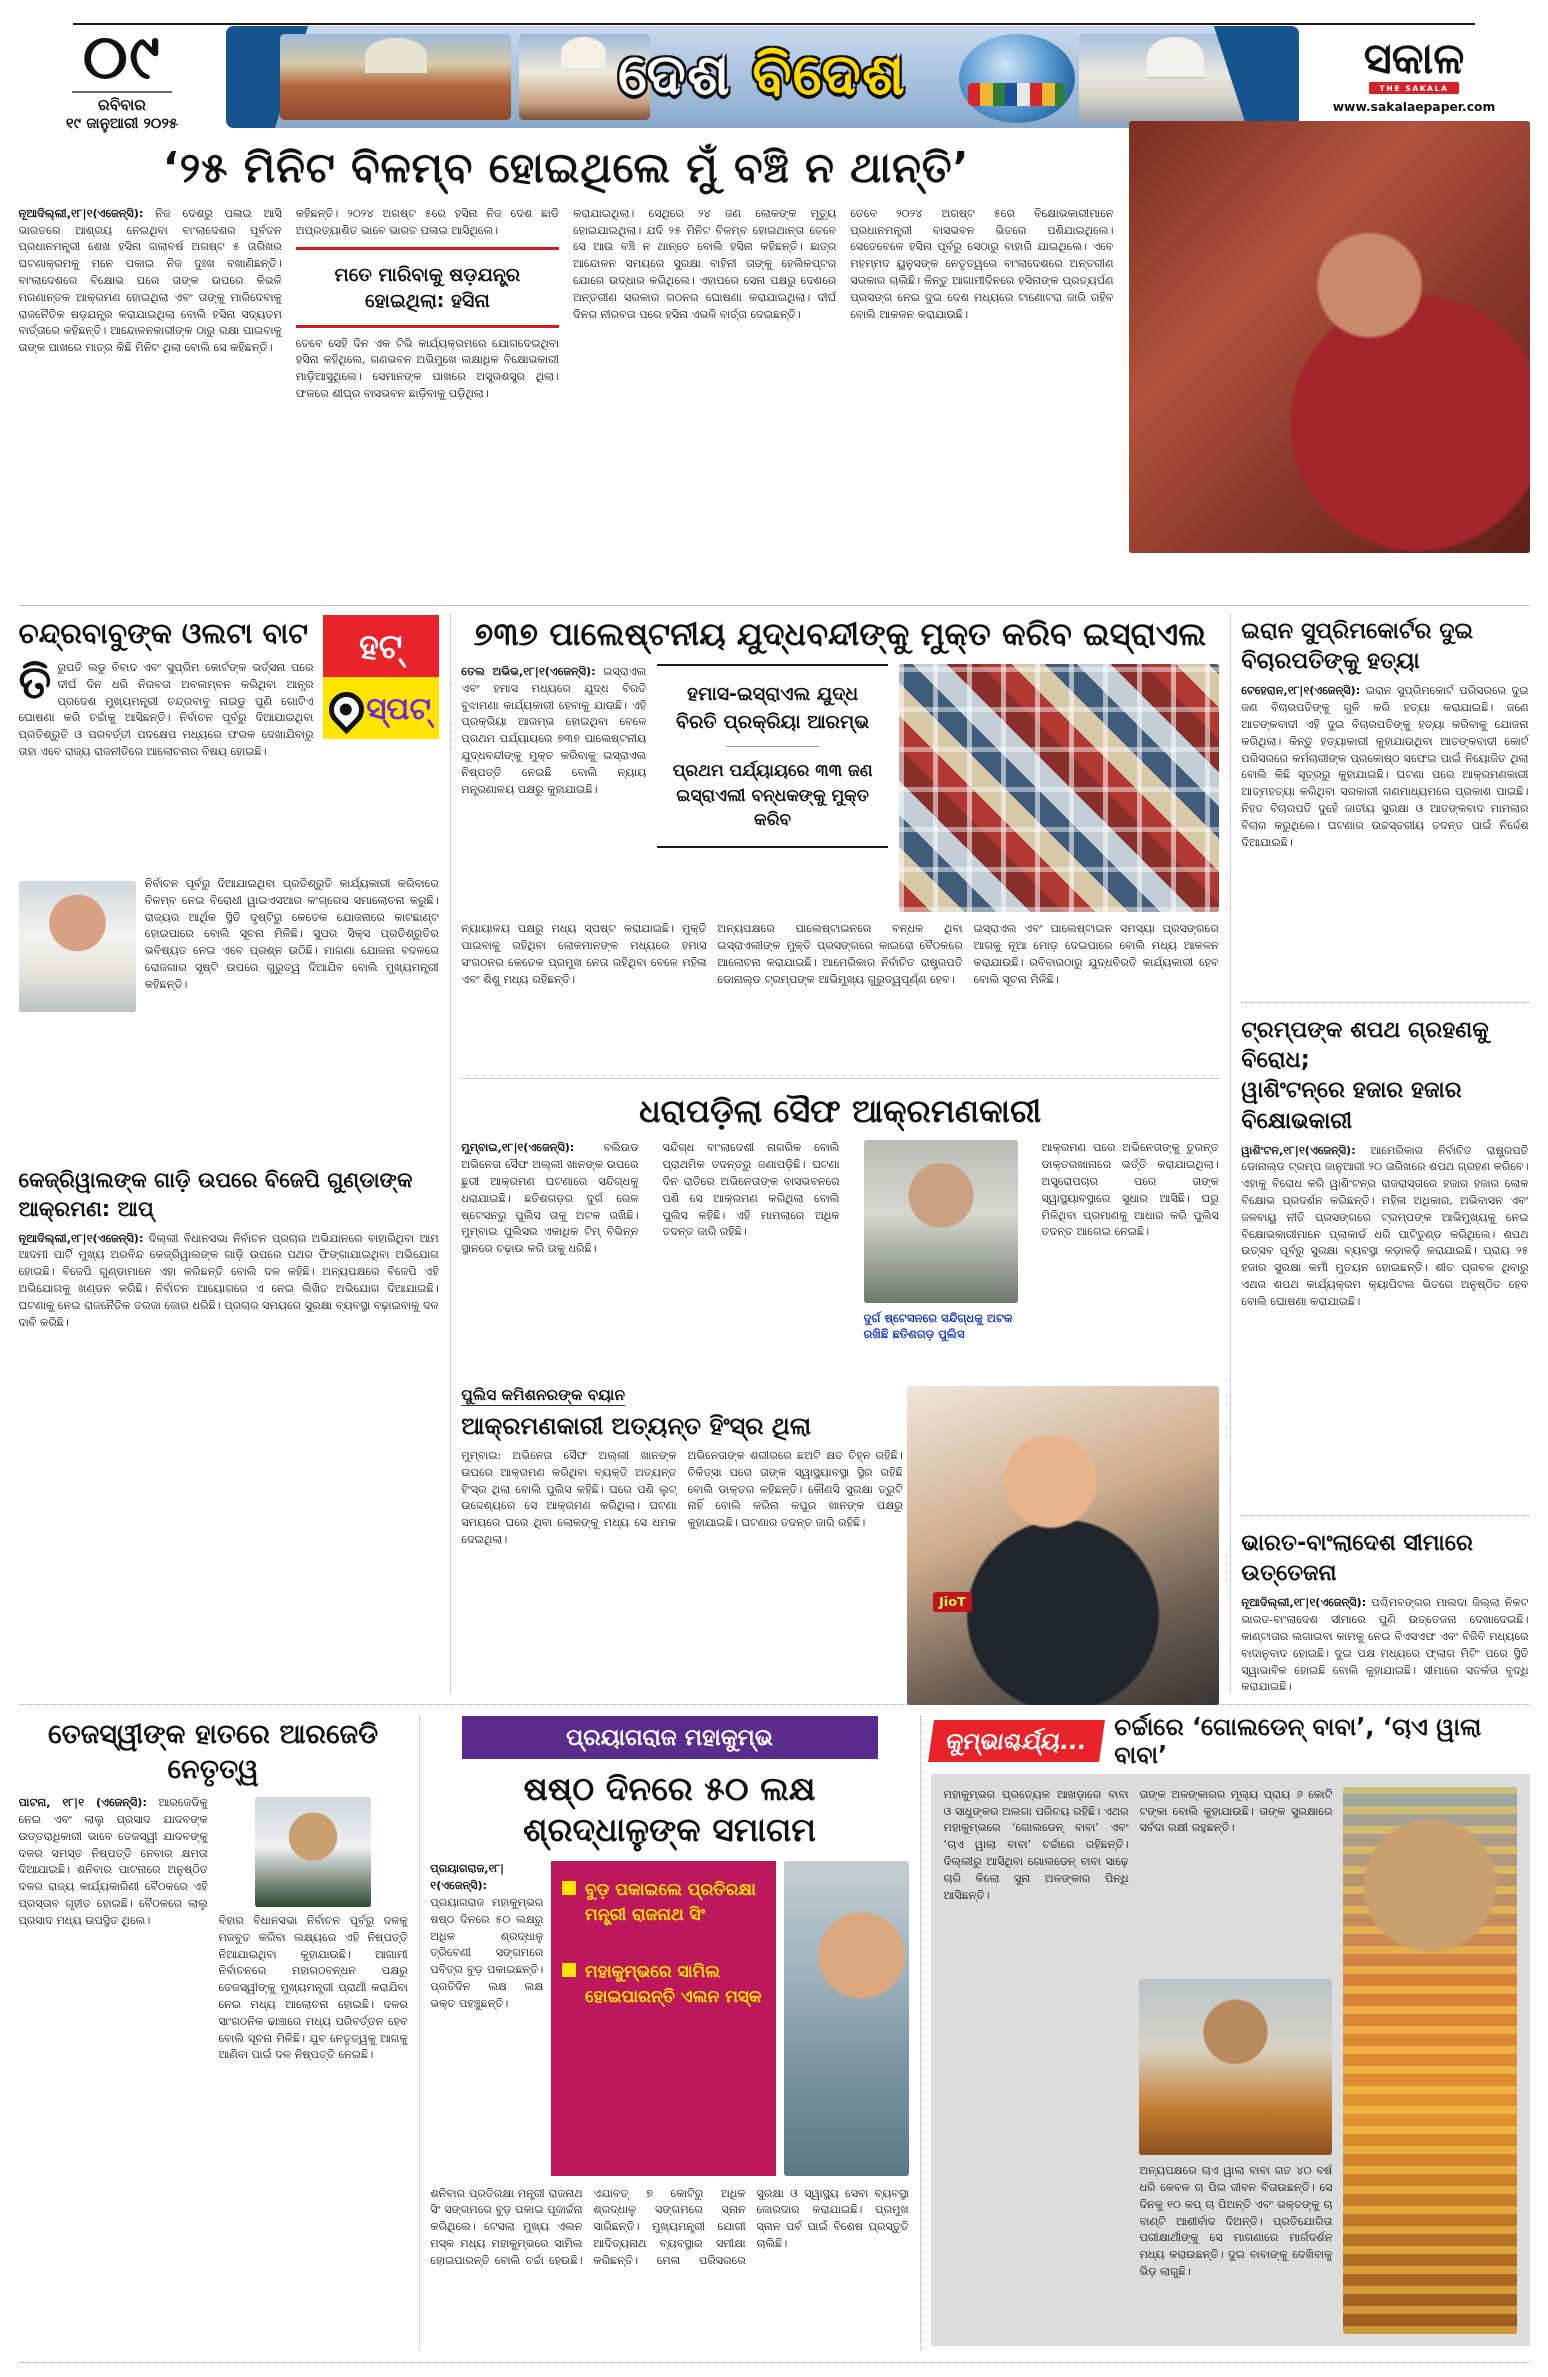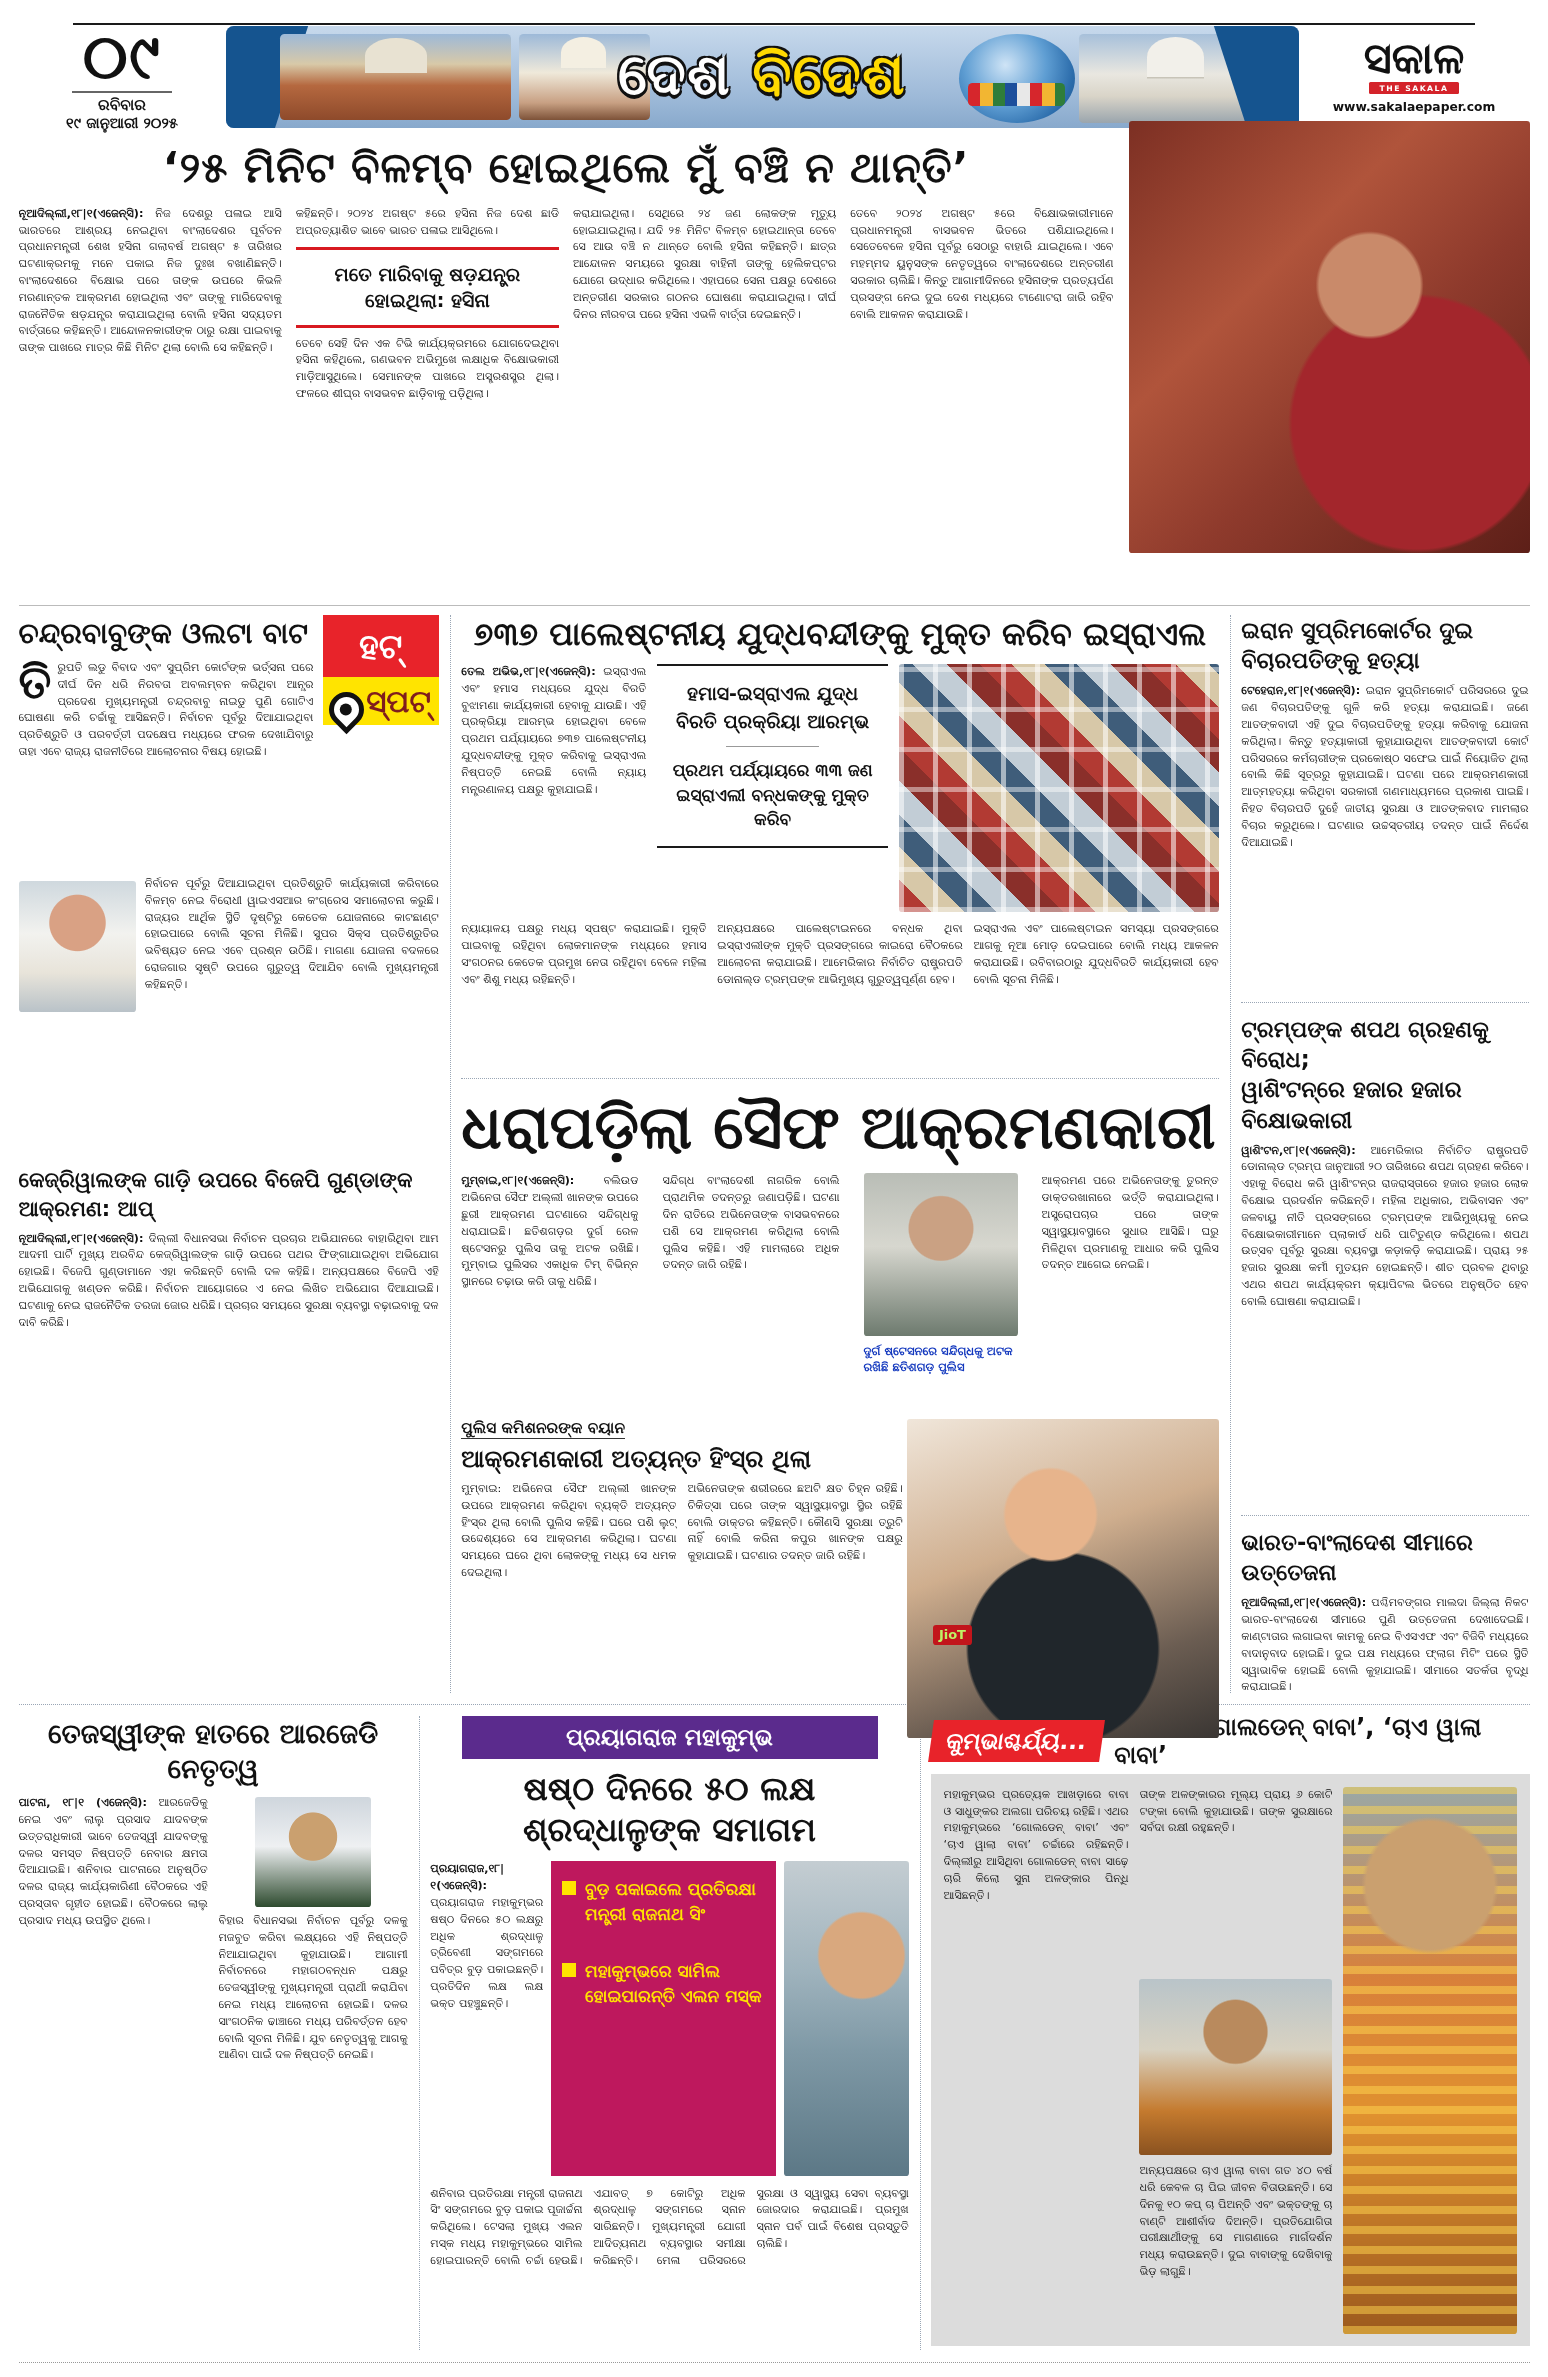--- a/index.html
+++ b/index.html
@@ -67,21 +67,21 @@
 
   
   .midgrid { display:flex; margin:9.3px 18.5px 0; height:1078px; }
   .col-left { width:432px; padding-right:10.8px; border-right:1.5px dotted #9aa6b5; }
   .col-mid { width:780px; padding:0 10.8px; border-right:1.5px dotted #9aa6b5; }
   .col-right { width:298px; padding-left:10.8px; }
 
   .hotspot { float:right; width:116px; height:123px; margin:0 0 7.7px 9.3px; position:relative; }
   .hs-top { height:62px; background:#e8232a; color:#fff; font-weight:900; font-size:34px;
      display:flex; align-items:center; justify-content:center; }
-  .hs-bottom { height:48px; background:#ffe400; color:#7f1d1d; font-weight:900; font-size:31px;
+  .hs-bottom { height:62px; background:#ffe400; color:#6d28d9; font-weight:900; font-size:31px;
      display:flex; align-items:center; justify-content:flex-end; padding-right:7.7px; }
   .pin { position:absolute; left:6.2px; bottom:10.8px; width:35px; height:35px; background:#fff;
      border:5.4px solid #111; border-radius:50% 50% 50% 0; transform:rotate(-45deg); }
   .pin::after { content:""; position:absolute; left:6.2px; top:6.2px; width:12.3px; height:12.3px;
      background:#111; border-radius:50%; }
 
   .h-chandra { font-size:28.5px; font-weight:800; margin:1.5px 0 9.3px; }
   .dropcap { float:left; font-size:46px; font-weight:800; line-height:0.85; padding:3.1px 6.2px 0 0; }
   .chandra-photo { float:left; width:117px; height:131px; margin:4.6px 9.3px 3.1px 0; border-radius:3.1px;
      background: radial-gradient(circle at 50% 32%, #d9a184 0 26%, transparent 27%),
@@ -97,21 +97,21 @@
   .i-box .bsep { width:93px; height:1.5px; background:#999; margin:10.8px auto; }
   .i-box .b2 { font-size:17px; line-height:1.45; }
   .posters-photo { flex:1; border-radius:3.1px; background:
      repeating-linear-gradient(90deg, rgba(255,255,255,0.55) 0 4.6px, transparent 4.6px 34px),
      repeating-linear-gradient(0deg, rgba(255,255,255,0.45) 0 4.6px, transparent 4.6px 40px),
      repeating-linear-gradient(45deg,#b23a33 0 23px,#d7c8a8 23px 46px,#3f5d7a 46px 69px,#c2cdd6 69px 93px,#8a2f2a 93px 116px); }
   .israel-brow { display:flex; gap:10.8px; height:158px; margin-top:9.3px; padding-bottom:4.6px;
      border-bottom:1.5px dotted #9aa6b5;justify-content:center; }
   .israel-brow .body-text { flex:1; }
 
-  .h-saif { font-size:60px; font-weight:800; text-align:left; margin:12.3px 0 10.8px; }
+  .h-saif { font-size:32px; font-weight:800; text-align:center; margin:12.3px 0 10.8px; }
   .saif-row { display:flex; gap:24px; height:233px; }
   .saif-row .t { flex:1; }
   .mug-stack { width:154px; }
   .mug-photo { width:154px; height:163px; border-radius:3.1px;
      background: radial-gradient(circle at 50% 34%, #caa183 0 24%, transparent 25%),
      linear-gradient(180deg,#b9bdb6 0%,#d7d7cf 45%,#6d7a6e 100%); }
   .mug-caption { margin-top:6.2px; color:#1338be; font-weight:800; font-size:11.6px; line-height:1.4; }
 
   .saif-sub { display:flex; gap:4px; margin-top:12.3px; height:321px; }
   .sub-left { flex:1; }

